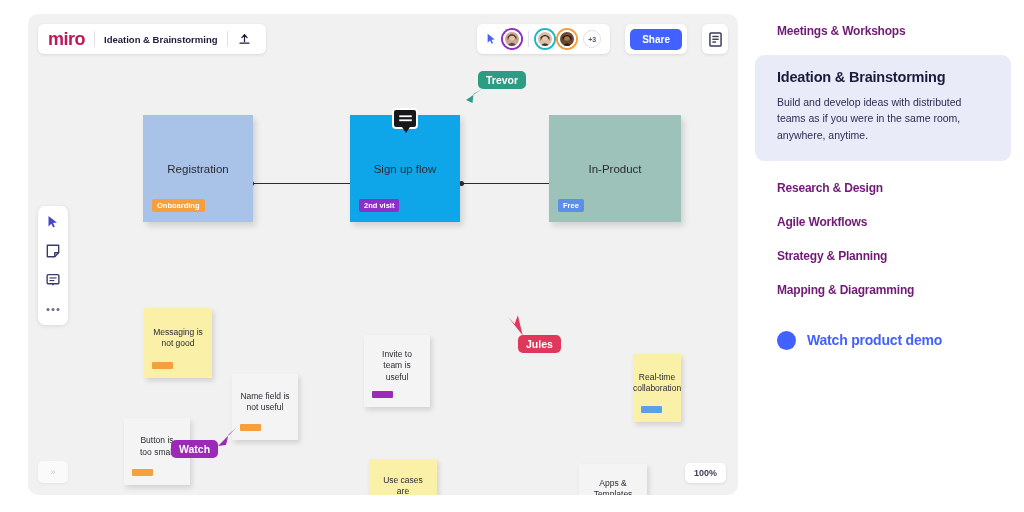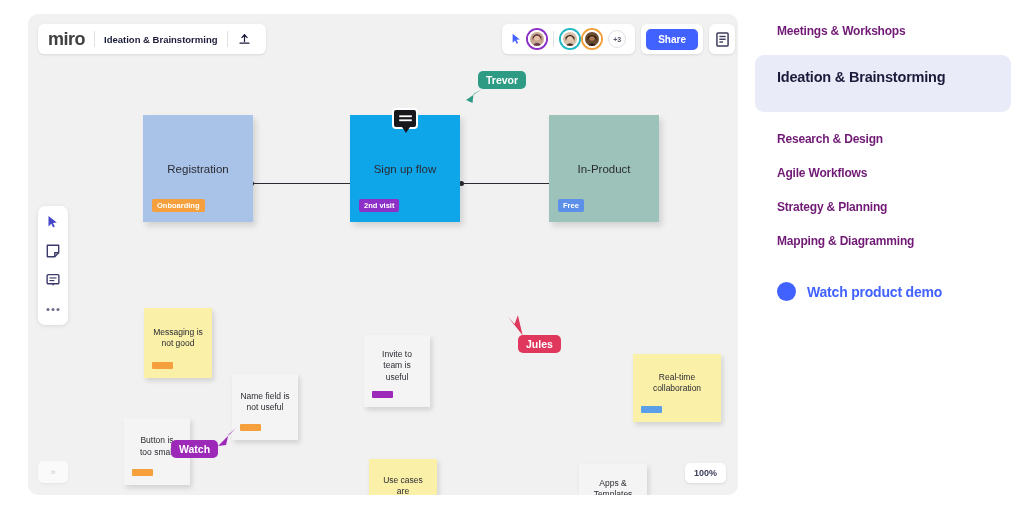--- a/index.html
+++ b/index.html
@@ -23,39 +23,39 @@
   
   .board-header {
     position: absolute; left: 10px; top: 10px;
     height: 30px;
     display: flex; align-items: center;
     background: #ffffff; border-radius: 6px;
     padding: 0 10px;
     box-shadow: 0 1px 3px rgba(0,0,0,.10);
   }
   .miro-logo {
-    font-size: 18px; font-weight: 700; color: #404040;
+    font-size: 18px; font-weight: 700; color: #be185d;
     letter-spacing: -0.5px; line-height: 1;
     padding-right: 9px;
   }
   .hdr-div { width: 1px; height: 16px; background: #e0e0e5; }
   .board-title {
     font-size: 9.5px; font-weight: 700; color: #1b1b3a;
     padding: 0 9px; white-space: nowrap;
   }
   .upload-btn {
     width: 22px; height: 22px; display: flex;
     align-items: center; justify-content: center;
     margin-left: 6px;
   }
 
   
   .hdr-right {
-    position: absolute; right: 3px; top: 10px;
-    display: flex; align-items: center; gap: 6px;
+    position: absolute; right: 10px; top: 10px;
+    display: flex; align-items: center; gap: 15px;
   }
   .collab-pill {
     display: flex; align-items: center; gap: 4px;
     background: #fff; border-radius: 6px;
     height: 30px; padding: 0 9px;
     box-shadow: 0 1px 3px rgba(0,0,0,.10);
   }
   .cursor-mini { margin-right: 2px; display:flex; align-items:center;}
   .avatar {
     width: 18px; height: 18px; border-radius: 50%;
@@ -311,21 +311,21 @@
     <div class="conn-dot" style="left:525px; top:167px;"></div>
 
     <div class="flow-card" style="left:115px; top:101px; width:110px; height:107px; background:#a8c2e8;">
       <div class="fc-title">Registration</div>
       <div class="fc-tag" style="background:#f5a03c;">Onboarding</div>
     </div>
     <div class="flow-card" style="left:322px; top:101px; width:110px; height:107px; background:#0ea5e9;">
       <div class="fc-title">Sign up flow</div>
       <div class="fc-tag" style="background:#8c30c8;">2nd visit</div>
     </div>
-    <div class="flow-card" style="left:521px; top:101px; width:110px; height:107px; background:#9cc2ba;">
+    <div class="flow-card" style="left:521px; top:101px; width:132px; height:107px; background:#9cc2ba;">
       <div class="fc-title">In-Product</div>
       <div class="fc-tag" style="background:#5b8fe8;">Free</div>
     </div>
 
     <div class="comment-bubble" style="left:364px; top:94px;">
       <svg width="13" height="9" viewBox="0 0 14 10">
           <rect x="0" y="1.5" width="14" height="2" fill="#fff"></rect>
           <rect x="0" y="6" width="14" height="2" fill="#fff"></rect>
         </svg>
     </div>
@@ -350,21 +350,21 @@
 team is
 useful</div>
       <div class="st-tag" style="background:#9c29b8;"></div>
     </div>
     <div class="sticky" style="left:313px; top:445px; width:68px; height:76px; background:#faf0a8;">
       <div class="st-text">Use cases
 are
 appropriate</div>
 
     </div>
-    <div class="sticky" style="left:577px; top:340px; width:88px; height:68px; background:#faf0a8;">
+    <div class="sticky" style="left:577px; top:340px; width:48px; height:68px; background:#faf0a8;">
       <div class="st-text">Real-time
 collaboration</div>
       <div class="st-tag" style="background:#5b9fe8;"></div>
     </div>
     <div class="sticky" style="left:523px; top:450px; width:68px; height:72px; background:#f4f4f4;">
       <div class="st-text">Apps  &amp;
 Templates
 for role</div>
 
     </div>
@@ -398,20 +398,21 @@
 
     <div class="expand-btn">»</div>
     <div class="zoom-pill">100%</div>
   </div>
 
   <div class="sidebar">
     <div class="side-item">Meetings &amp; Workshops</div>
 
     <div class="side-card">
       <div class="side-card-title">Ideation &amp; Brainstorming</div>
+      <div class="side-card-desc">Build and develop ideas with distributed teams as if you were in the same room, anywhere, anytime.</div>
     </div>
 
     <div class="side-item">Research &amp; Design</div>
     <div class="side-item">Agile Workflows</div>
     <div class="side-item">Strategy &amp; Planning</div>
     <div class="side-item">Mapping &amp; Diagramming</div>
 
     <div class="demo-link">
       <span class="demo-dot"></span>
       <span class="demo-text">Watch product demo</span>

